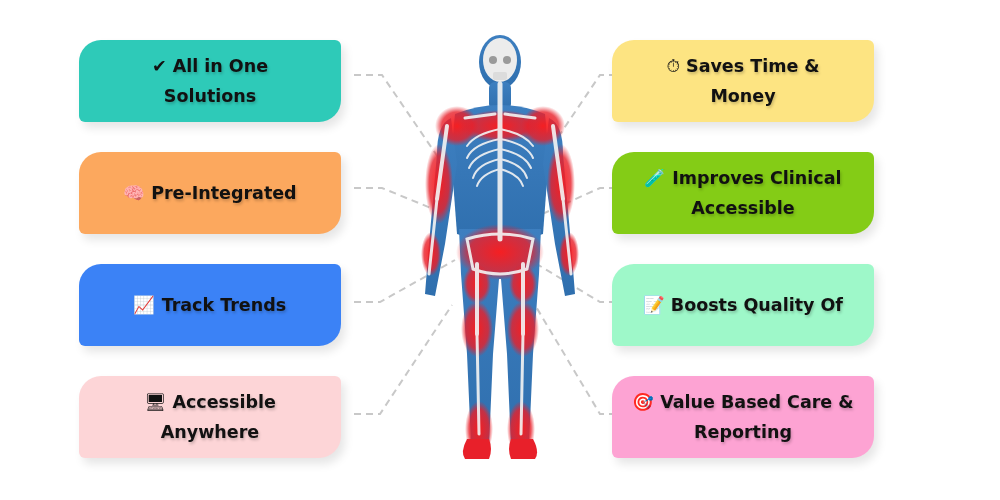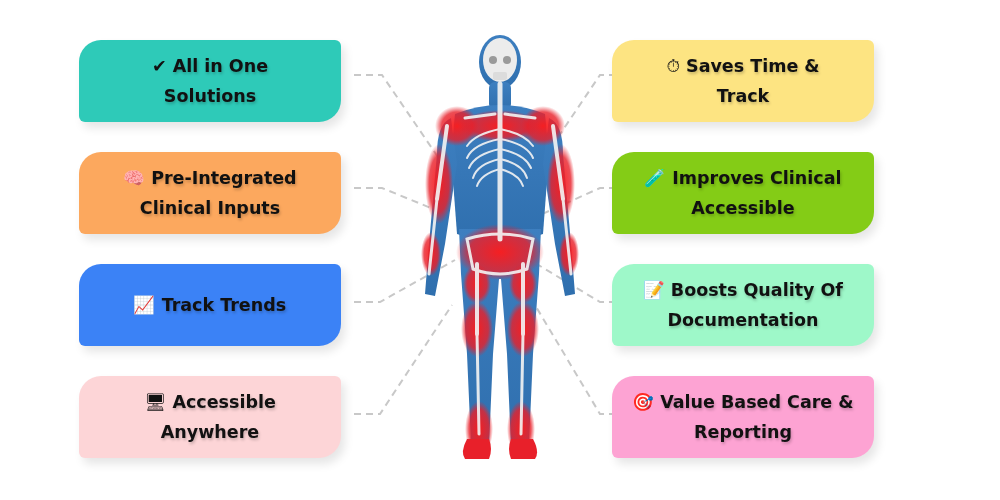--- a/index.html
+++ b/index.html
@@ -118,55 +118,53 @@
 <div class="card left" style="top: 40px; background: rgb(46, 202, 184);">
   <div class="card-text">
     <span class="card-icon">✔</span><span>All in One</span><br>
     <span>Solutions</span>
   </div>
 </div>
 
 <div class="card left" style="top: 152px; background: rgb(252, 168, 94);">
   <div class="card-text">
     <span class="card-icon">🧠</span><span>Pre-Integrated</span><br>
-    <span>Clinical Inputs</span>
   </div>
 </div>
 
 <div class="card left" style="top: 264px; background: #3b82f6;">
   <div class="card-text">
     <span class="card-icon">📈</span><span>Track Trends</span><br>
   </div>
 </div>
 
 <div class="card left" style="top: 376px; background: rgb(253, 213, 215);">
   <div class="card-text">
     <span class="card-icon">🖥</span><span>Accessible</span><br>
     <span>Anywhere</span>
   </div>
 </div>
 
 <div class="card right" style="top: 40px; background: rgb(253, 228, 130);">
   <div class="card-text">
     <span class="card-icon">⏱</span><span>Saves Time &amp;</span><br>
-    <span>Track</span>
+    <span>Money</span>
   </div>
 </div>
 
 <div class="card right" style="top: 152px; background: #84cc16;">
   <div class="card-text">
     <span class="card-icon">🧪</span><span>Improves Clinical</span><br>
     <span>Accessible</span>
   </div>
 </div>
 
 <div class="card right" style="top: 264px; background: rgb(158, 248, 201);">
   <div class="card-text">
     <span class="card-icon">📝</span><span>Boosts Quality Of</span><br>
-    <span>Documentation</span>
   </div>
 </div>
 
 <div class="card right" style="top: 376px; background: rgb(253, 163, 211); justify-content: center;">
   <div class="card-text">
     <span class="card-icon">🎯</span><span>Value Based Care &amp;</span><br>
     <span>Reporting</span>
   </div>
 </div>
 

